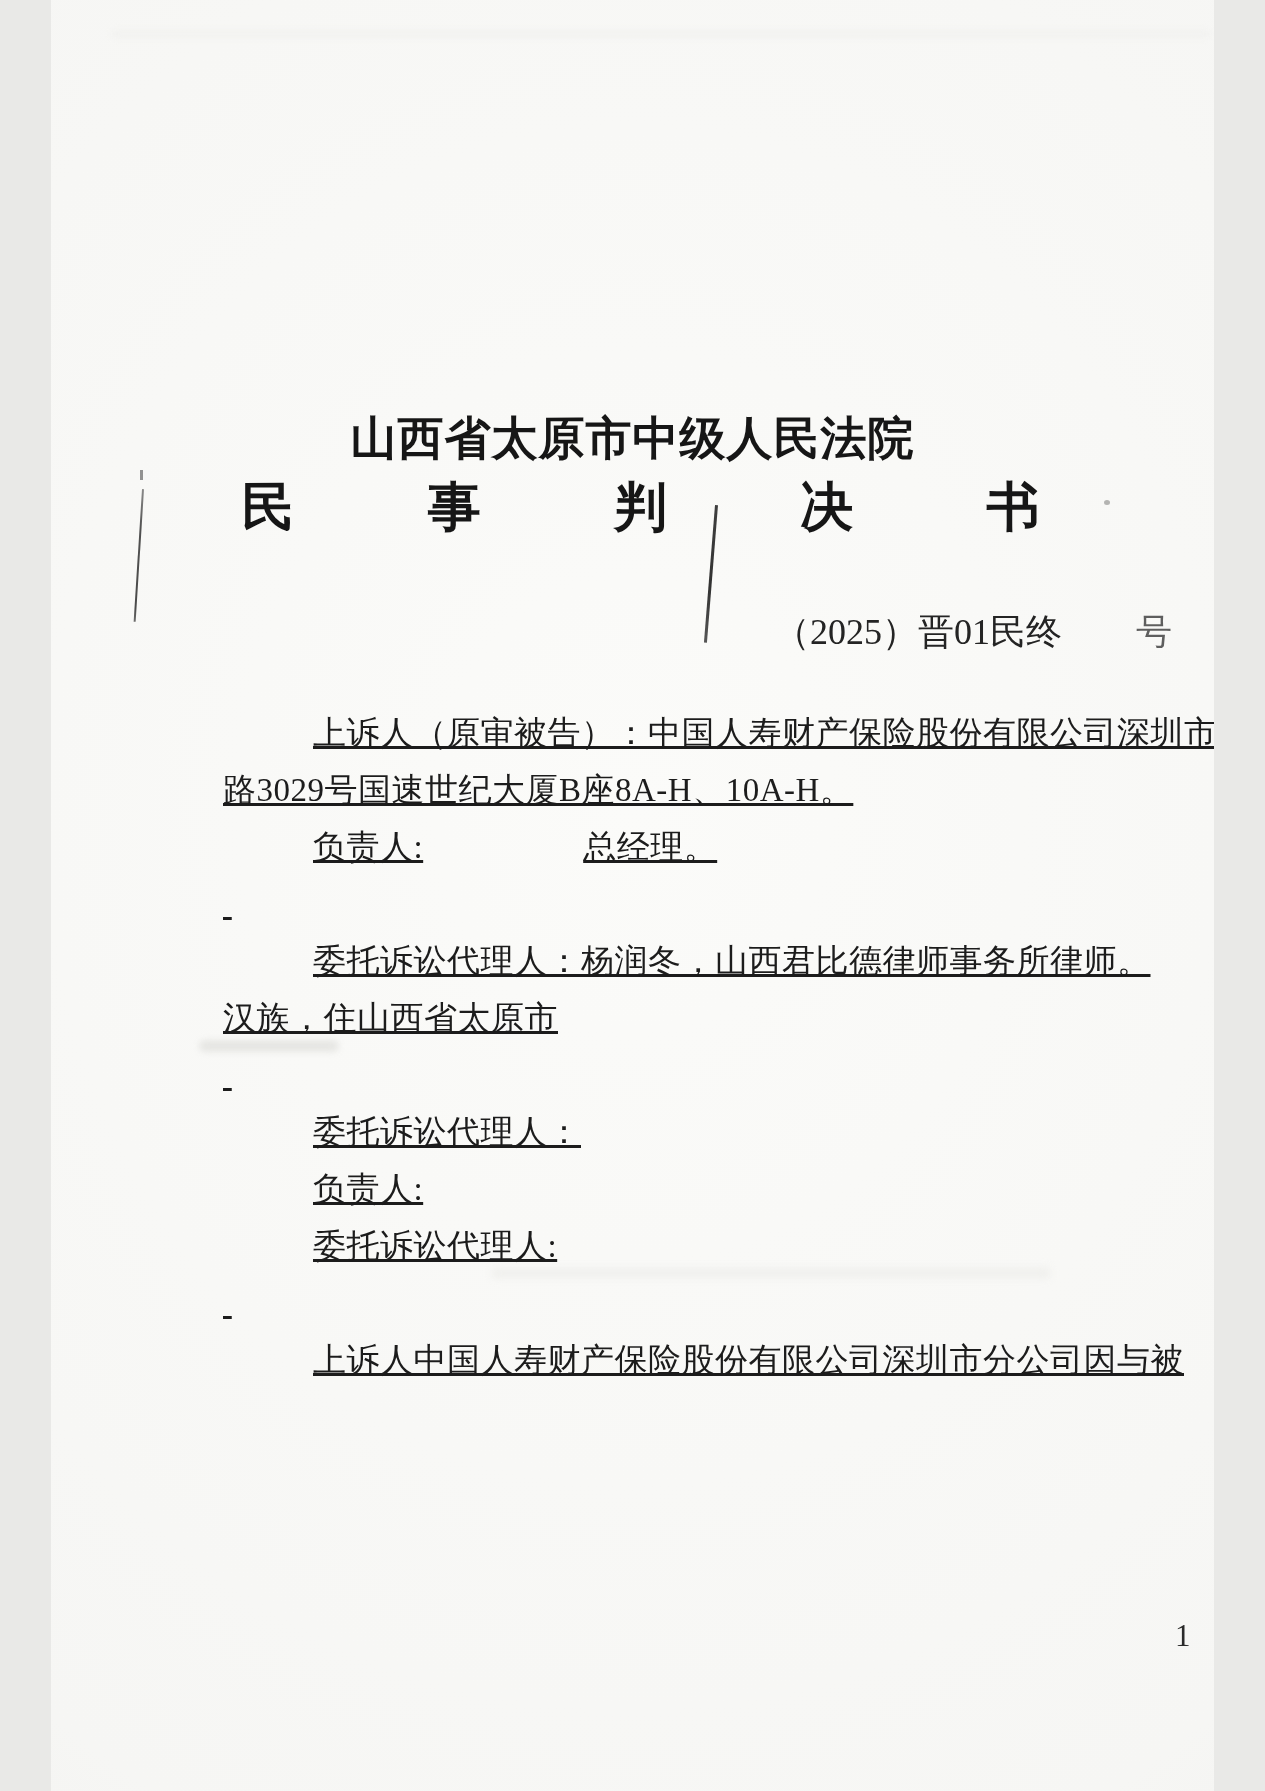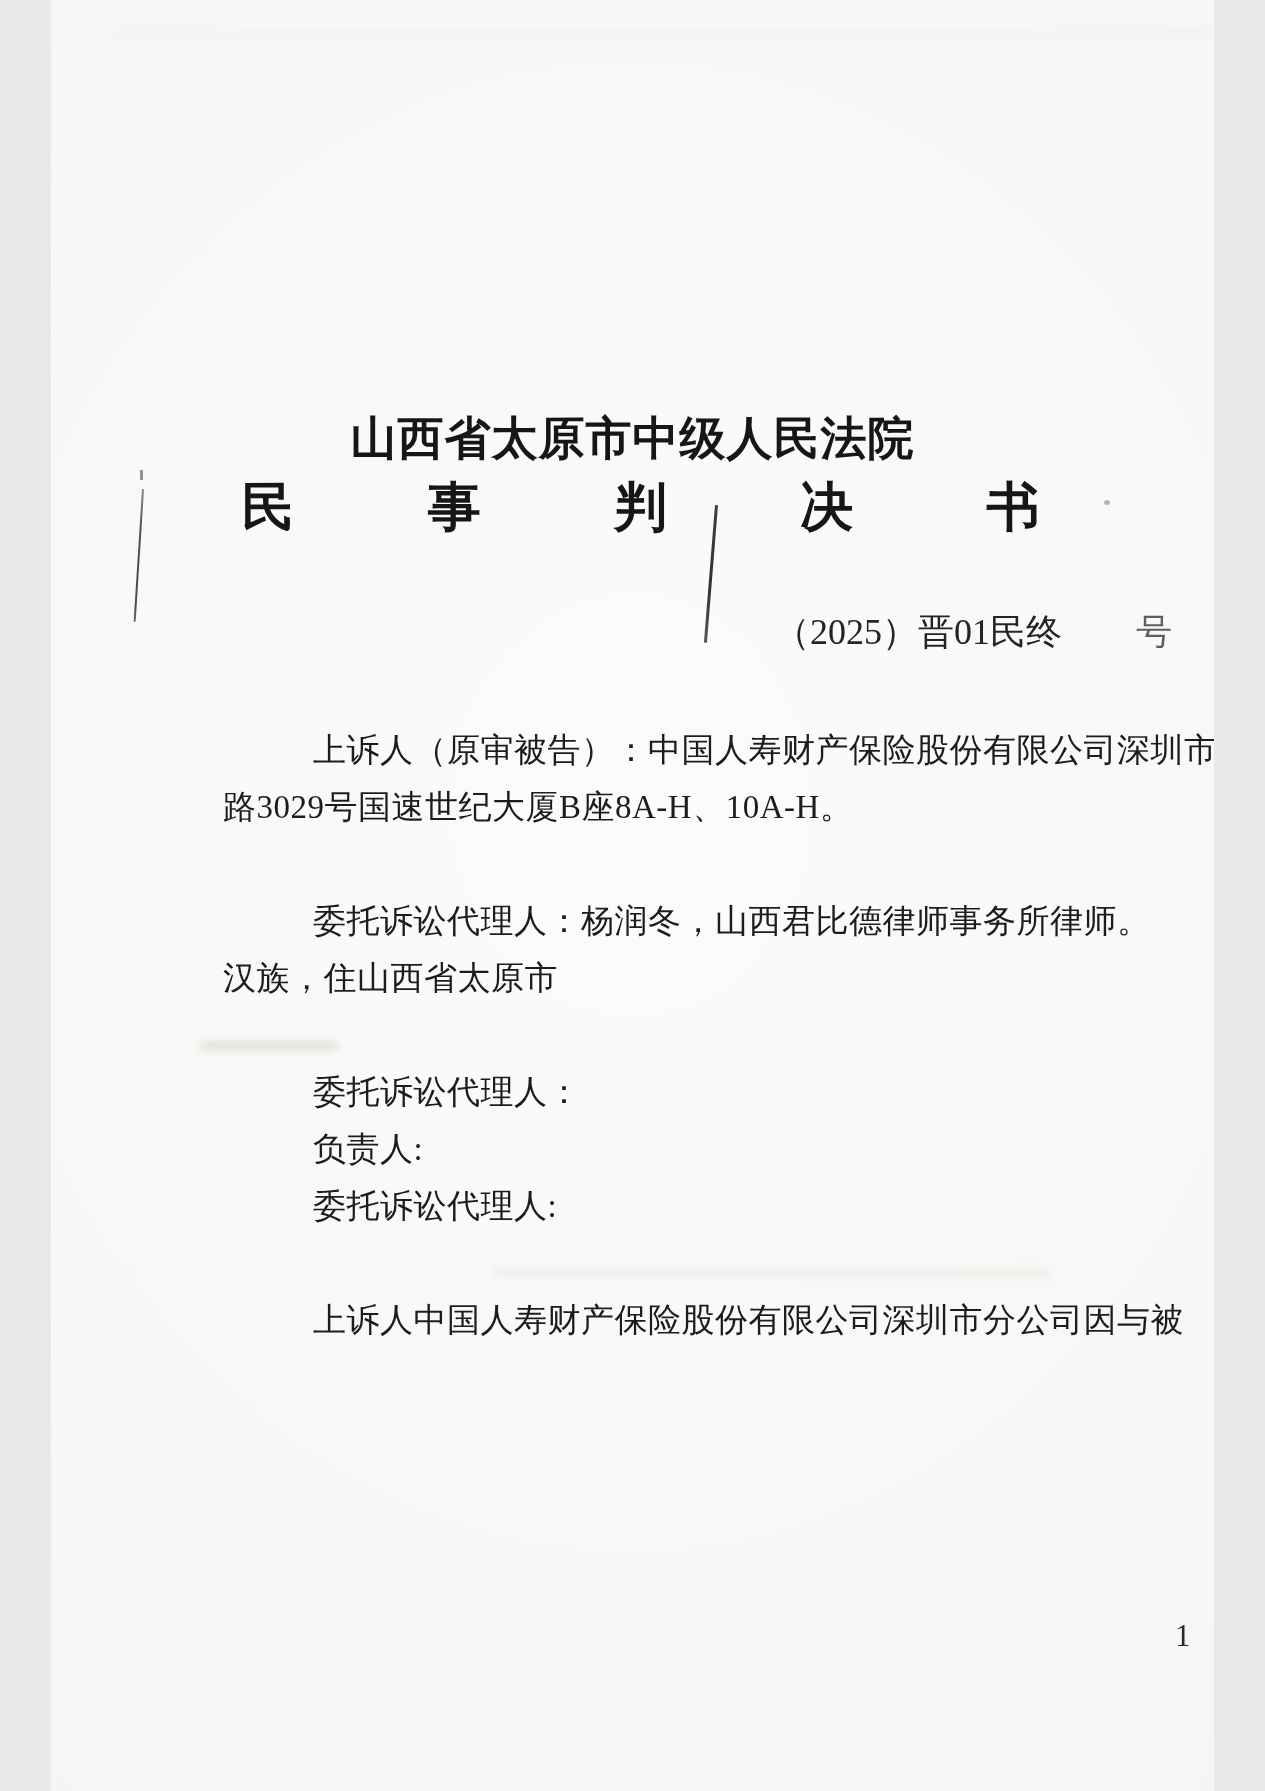--- a/index.html
+++ b/index.html
@@ -59,27 +59,28 @@
     display: inline-block;
     width: 74px;
   }
   .case-suffix {
     opacity: 0.72;
     clip-path: inset(0 0 10% 0);
   }
   
   .body-text {
     position: absolute;
-    top: 722px;
+    top: 705px;
     left: 172px;
     width: 930px;
     font-size: 33px;
     line-height: 57px;
     color: #1c1c1c;
     letter-spacing: 0.5px;
+    text-decoration: underline;
   }
   .line { white-space: nowrap; min-height: 57px; }
   .line.indent { padding-left: 90px; }
   .line .gap { display: inline-block; }
   
   .page-number {
     position: absolute;
     top: 1618px;
     left: 1124px;
     font-size: 31px;
@@ -158,20 +159,21 @@
 
   <div class="doc-type">民 事 判 决 书</div>
 
   <div class="case-line">
     <span>（2025）晋01民终</span><span class="gap"></span><span class="case-suffix">号</span>
   </div>
 
   <div class="body-text">
       <div class="line indent"><span>上诉人（原审被告）：中国人寿财产保险股份有限公司深圳市</span></div>
       <div class="line"><span>路3029号国速世纪大厦B座8A-H、10A-H。</span></div>
+      <div class="line indent"><span>负责人:</span><span class="gap" style="width: 160px;"></span><span>总经理。</span></div>
       <div class="line">&nbsp;</div>
       <div class="line indent"><span>委托诉讼代理人：杨润冬，山西君比德律师事务所律师。</span></div>
       <div class="line"><span>汉族，住山西省太原市</span></div>
       <div class="line">&nbsp;</div>
       <div class="line indent"><span>委托诉讼代理人：</span></div>
       <div class="line indent"><span>负责人:</span></div>
       <div class="line indent"><span>委托诉讼代理人:</span></div>
       <div class="line">&nbsp;</div>
       <div class="line indent"><span>上诉人中国人寿财产保险股份有限公司深圳市分公司因与被</span></div>
     </div>

